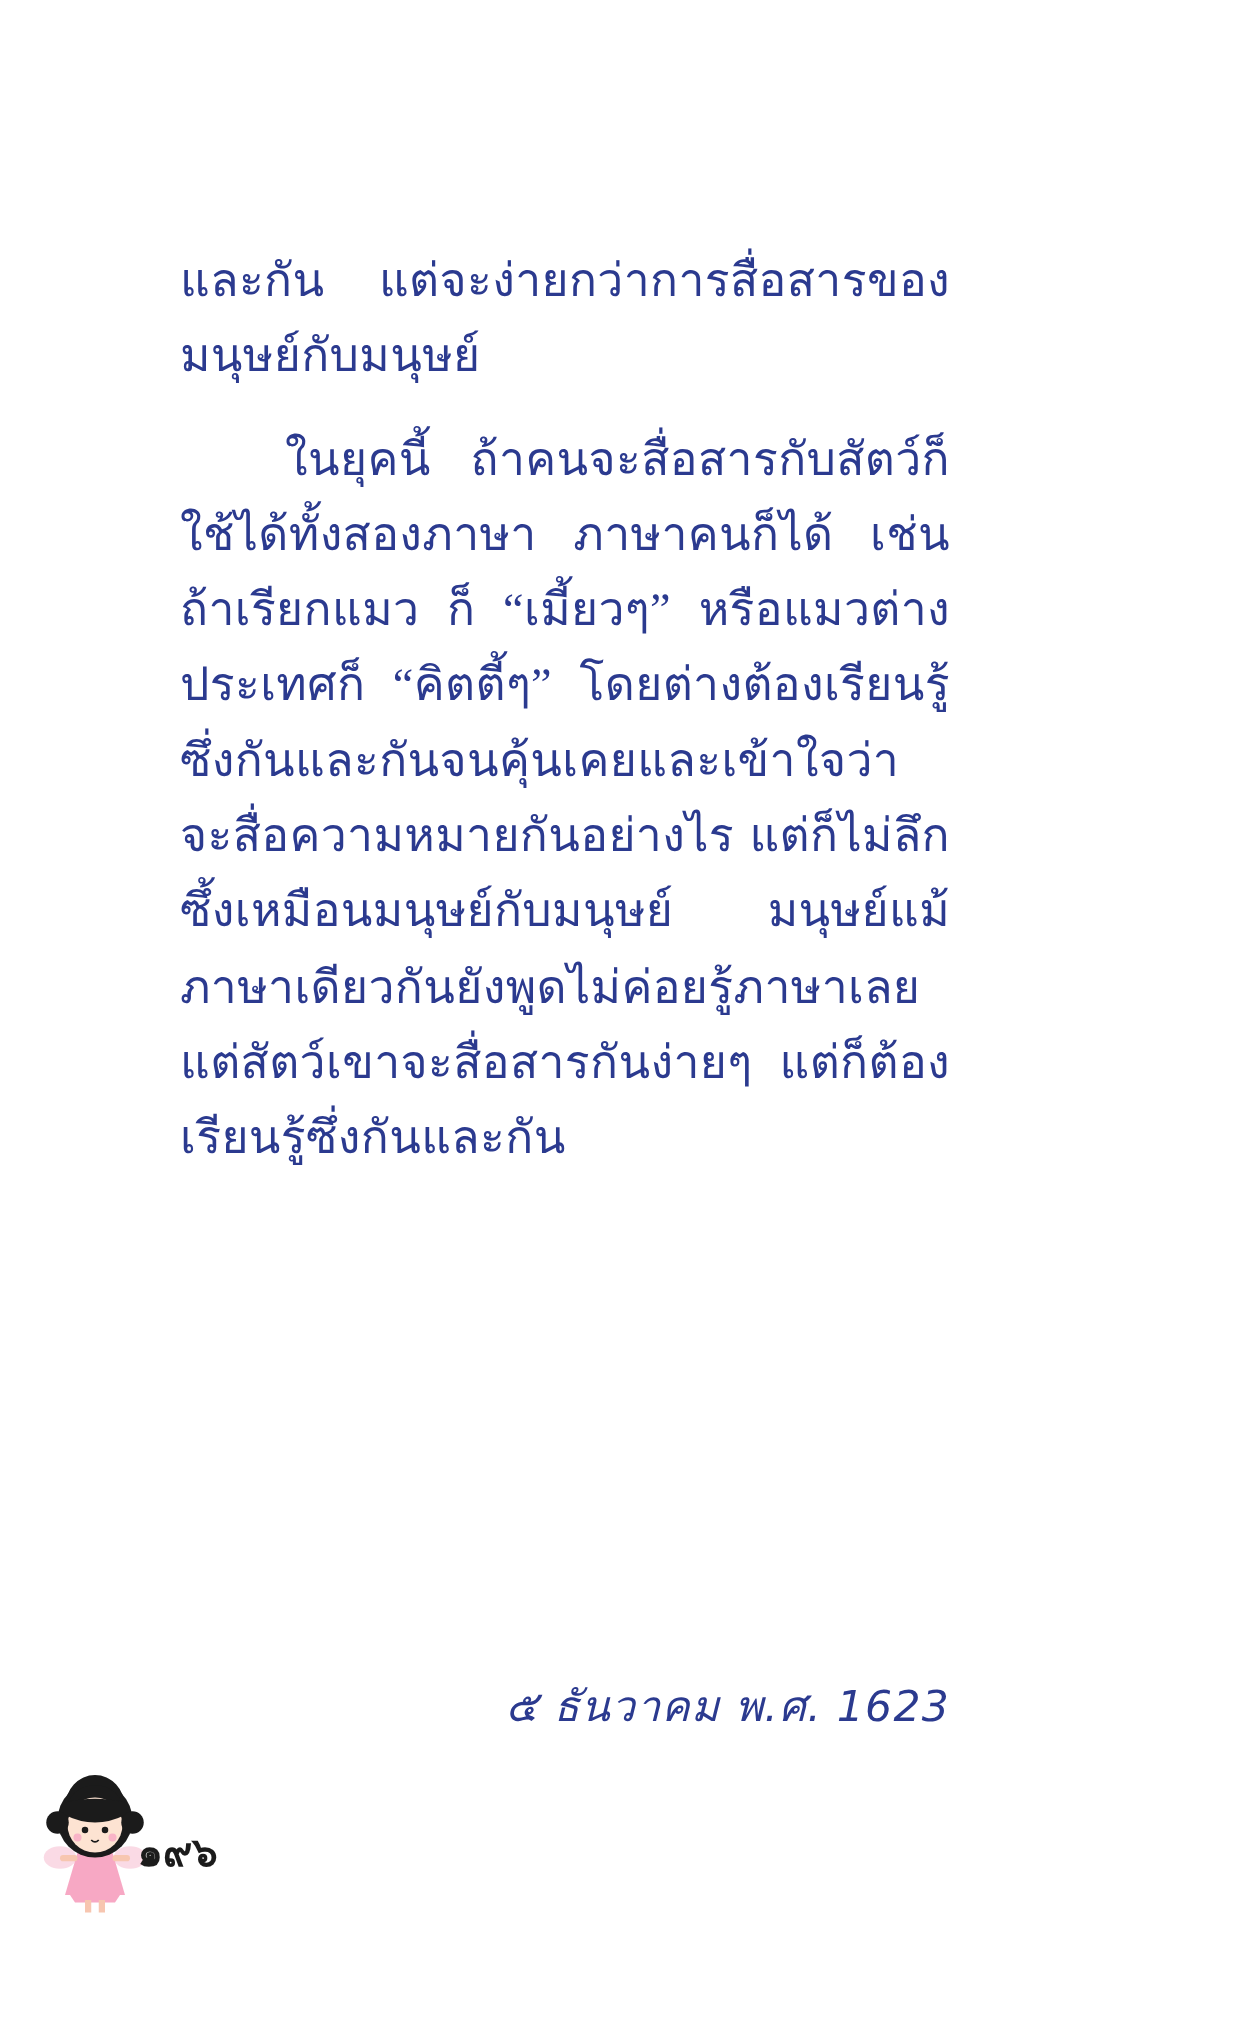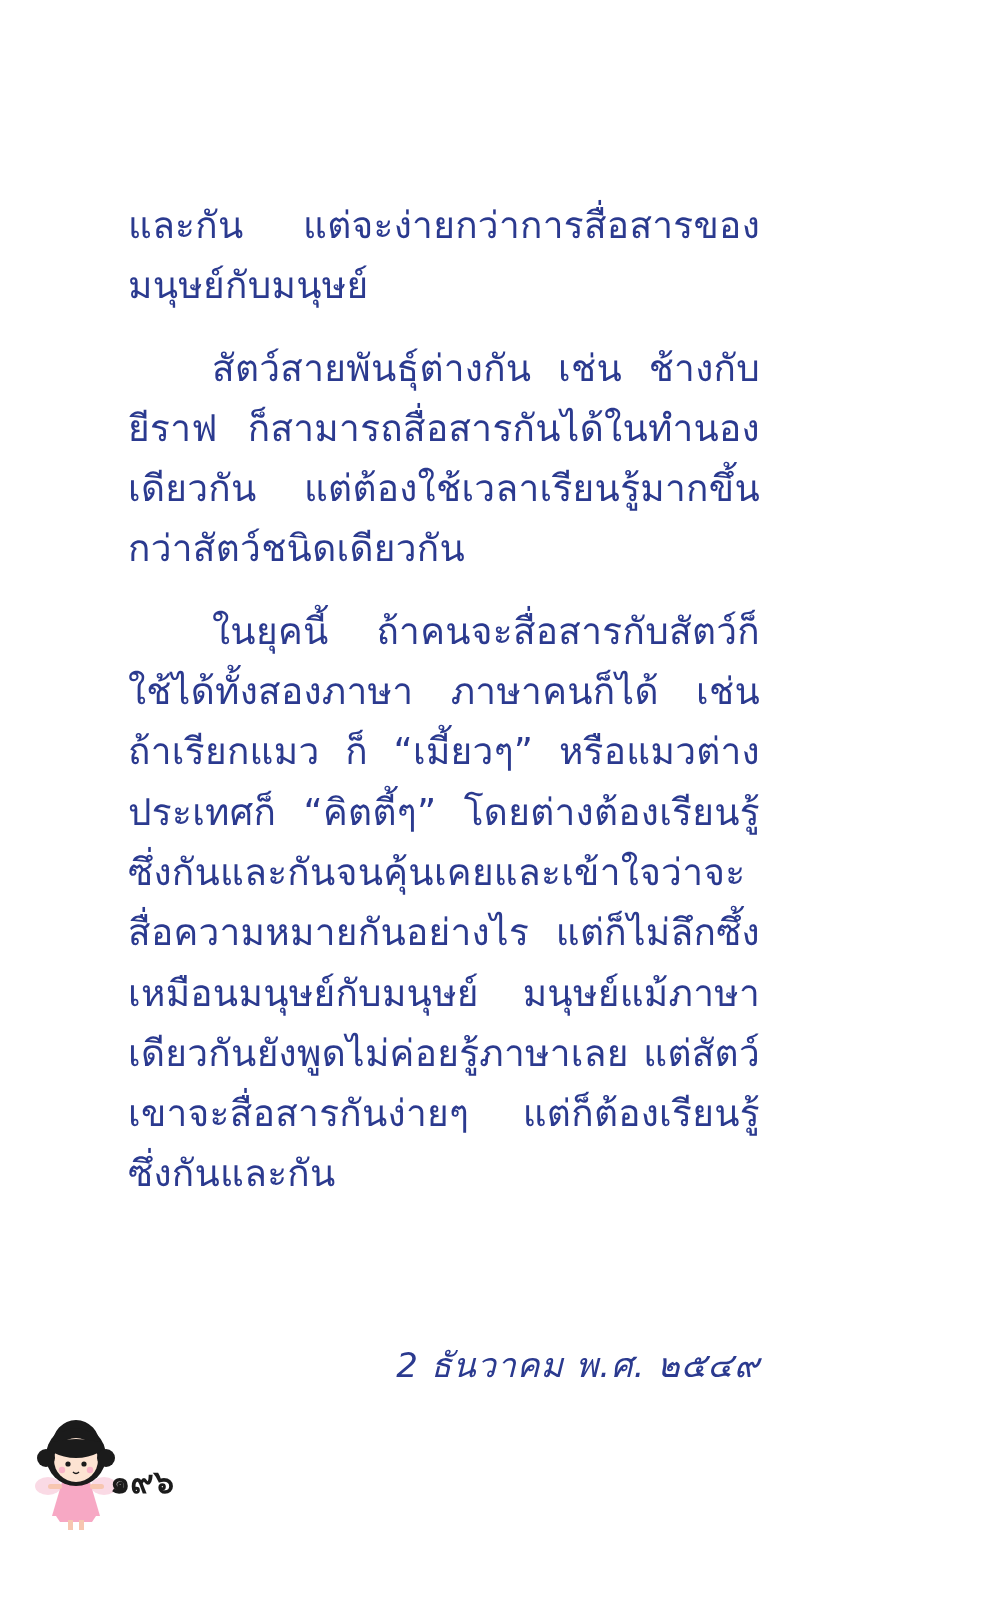--- a/index.html
+++ b/index.html
@@ -24,23 +24,24 @@
     left: 128px;
     top: 196px;
     width: 632px;
     color: #2b3a8f;
     font-size: 37px;
     line-height: 1.63;
     letter-spacing: 0.3px;
     font-family: "DejaVu Sans", sans-serif;
   }
   .para {
-    margin: 0 0 22px 0;
+    margin: 0 0 22px 16px;
     text-align: justify;
     text-justify: inter-character;
+    font-family: Liberation Serif, serif;
   }
   .para:last-of-type {
     margin-bottom: 0;
   }
   .indent {
     text-indent: 84px;
   }
   .signature {
     position: absolute;
     left: 128px;
@@ -70,25 +71,24 @@
     height: 120px;
   }
 </style>
 </head>
 <body>
 
 <div class="page">
 
   <div class="text-block">
     <p class="para">และกัน  แต่จะง่ายกว่าการสื่อสารของมนุษย์กับมนุษย์</p>
-    <p class="para indent">สัตว์สายพันธุ์ต่างกัน  เช่น  ช้างกับยีราฟ  ก็สามารถสื่อสารกันได้ในทำนองเดียวกัน  แต่ต้องใช้เวลาเรียนรู้มากขึ้นกว่าสัตว์ชนิดเดียวกัน</p>
     <p class="para indent">ในยุคนี้  ถ้าคนจะสื่อสารกับสัตว์ก็ใช้ได้ทั้งสองภาษา  ภาษาคนก็ได้  เช่น ถ้าเรียกแมว  ก็  “เมี้ยวๆ”  หรือแมวต่างประเทศก็  “คิตตี้ๆ”  โดยต่างต้องเรียนรู้ซึ่งกันและกันจนคุ้นเคยและเข้าใจว่าจะสื่อความหมายกันอย่างไร  แต่ก็ไม่ลึกซึ้งเหมือนมนุษย์กับมนุษย์  มนุษย์แม้ภาษาเดียวกันยังพูดไม่ค่อยรู้ภาษาเลย  แต่สัตว์เขาจะสื่อสารกันง่ายๆ  แต่ก็ต้องเรียนรู้ซึ่งกันและกัน</p>
   </div>
 
-  <div class="signature">2 ธันวาคม พ.ศ. ๒๕๔๙</div>
+  <div class="signature">๕ ธันวาคม พ.ศ. 1623</div>
 
   <div class="mascot">
     <svg viewBox="0 0 100 120" width="100" height="120" aria-hidden="true">
 
       <ellipse cx="22" cy="74" rx="13" ry="9" fill="#f9d3e0" opacity="0.85"></ellipse>
       <ellipse cx="78" cy="74" rx="13" ry="9" fill="#f9d3e0" opacity="0.85"></ellipse>
 
       <path d="M36 70 L64 70 L74 104 L26 104 Z" fill="#f7a8c4"></path>
       <path d="M30 104 L70 104 L66 110 L34 110 Z" fill="#f7a8c4"></path>
 

